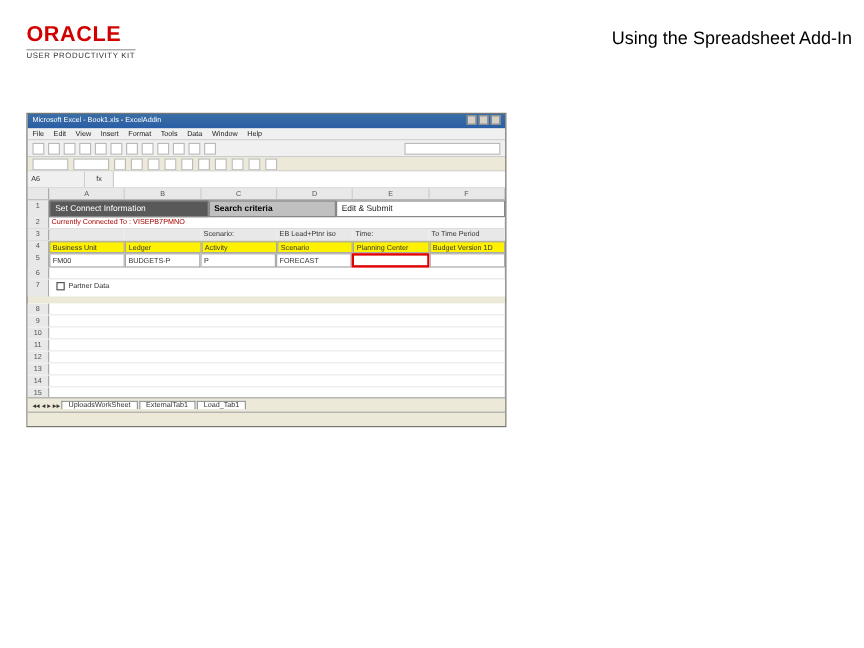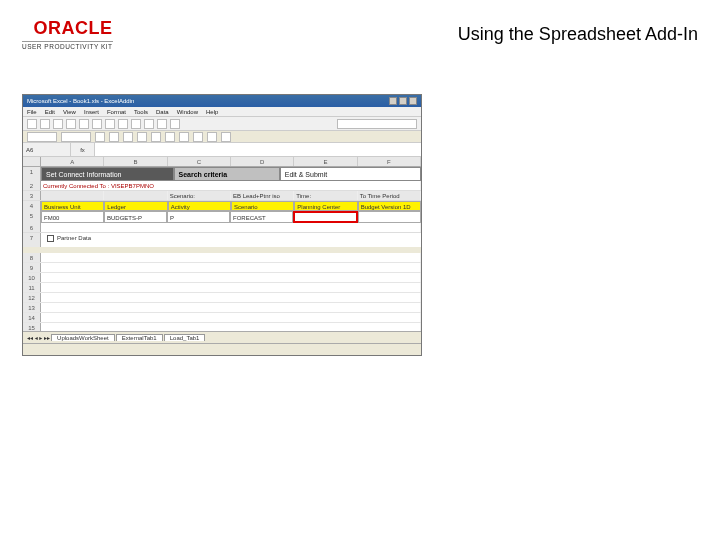--- a/index.html
+++ b/index.html
@@ -9,41 +9,40 @@
     background: #fff;
     font-family: Arial, sans-serif;
     font-size: 13px;
     color: #000;
     position: relative;
   }
   .header {
     display: flex;
     justify-content: space-between;
     align-items: flex-start;
-    padding: 18px 22px 6px 22px;
-    text-align: right;
+    padding: 18px 10px 6px 22px;
   }
   .logo-block { }
   .oracle-logo {
     font-family: Arial, sans-serif;
     font-weight: bold;
     color: #d00000;
     font-size: 18px;
     letter-spacing: 0.5px;
   }
   .logo-sub {
     font-size: 6.5px;
     letter-spacing: 0.5px;
     color: #333;
     border-top: 1px solid #999;
     margin-top: 2px;
     padding-top: 1px;
   }
   .doc-title {
-    font-size: 18px;
+    font-size: 15px;
     color: #000;
     margin-top: 6px;
   }
   .content {
     display: flex;
     padding: 38px 22px 0 22px;
     align-items: flex-start;
   }
   .shot {
     width: 400px;

